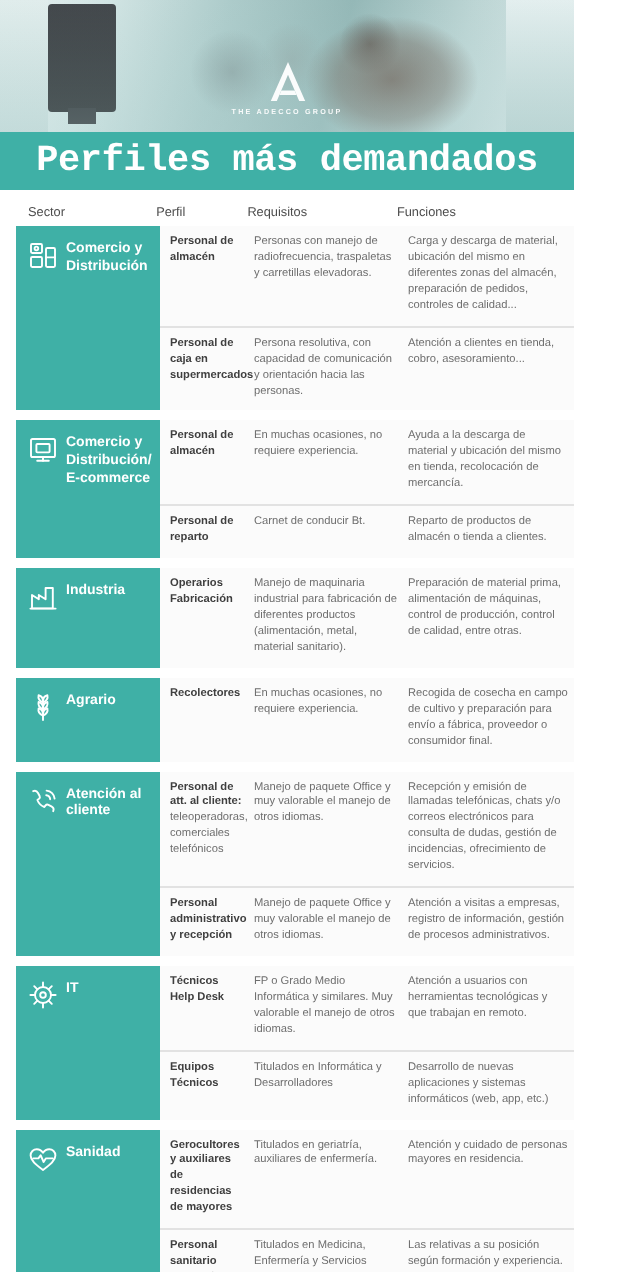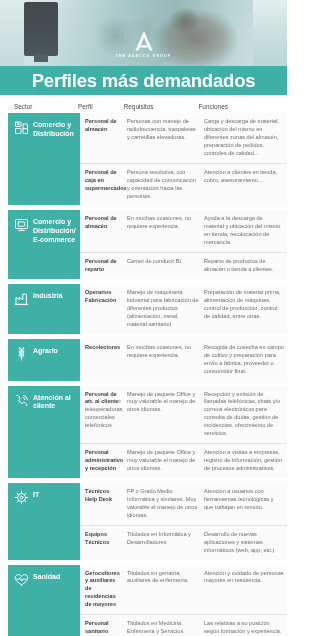--- a/index.html
+++ b/index.html
@@ -84,21 +84,21 @@
   
   .title-bar {
     width: 287px;
     height: 29px;
     background: #3fb0a6;
     display: flex;
     align-items: center;
     justify-content: center;
   }
   .title-bar h1 {
-    font-family: Liberation Sans, sans-serif;
+    font-family: Liberation Mono, monospace;
     font-size: 18.5px;
     font-weight: 700;
     color: #ffffff;
     letter-spacing: -0.2px;
     white-space: nowrap;
   }
 
   
   .table-area {
     padding: 0 8px;

